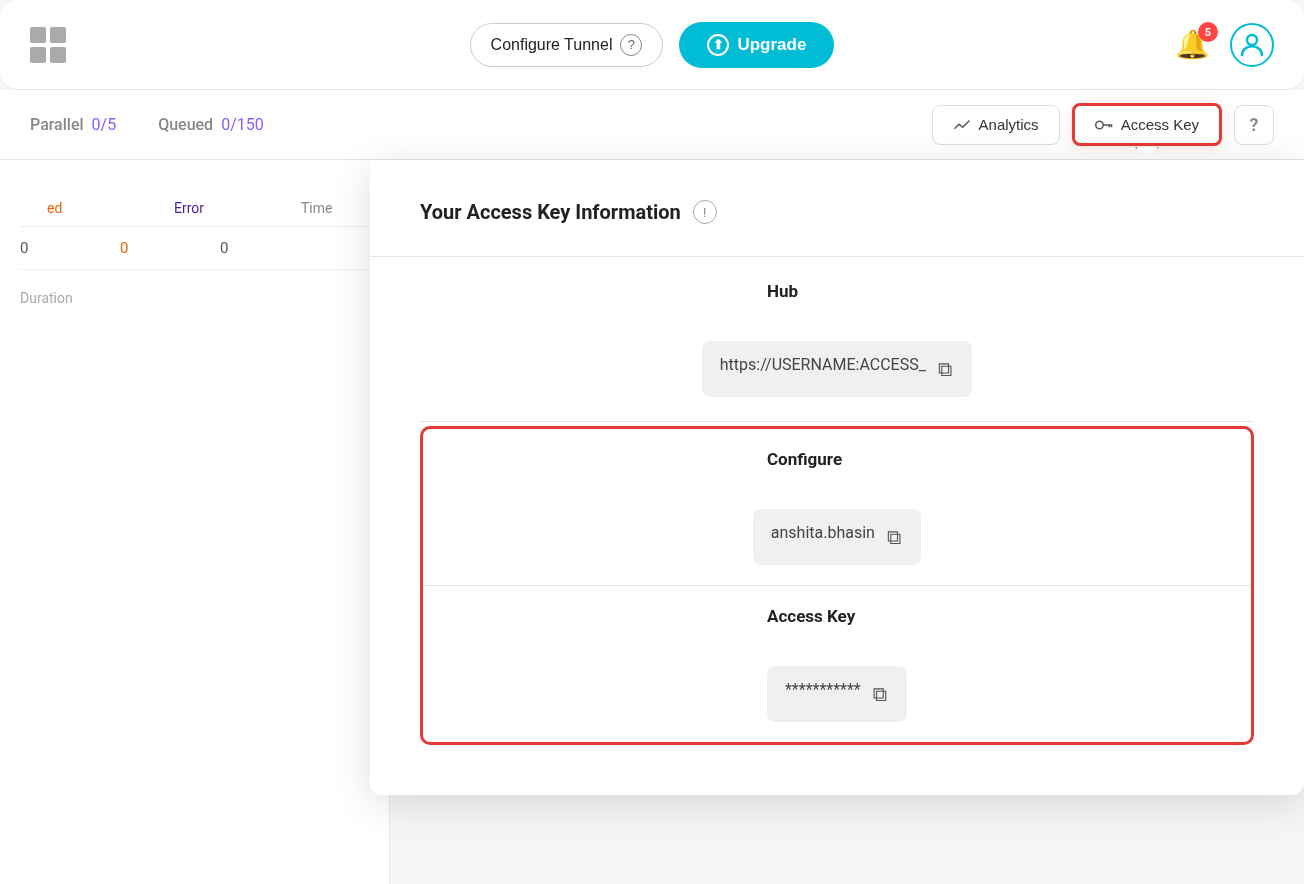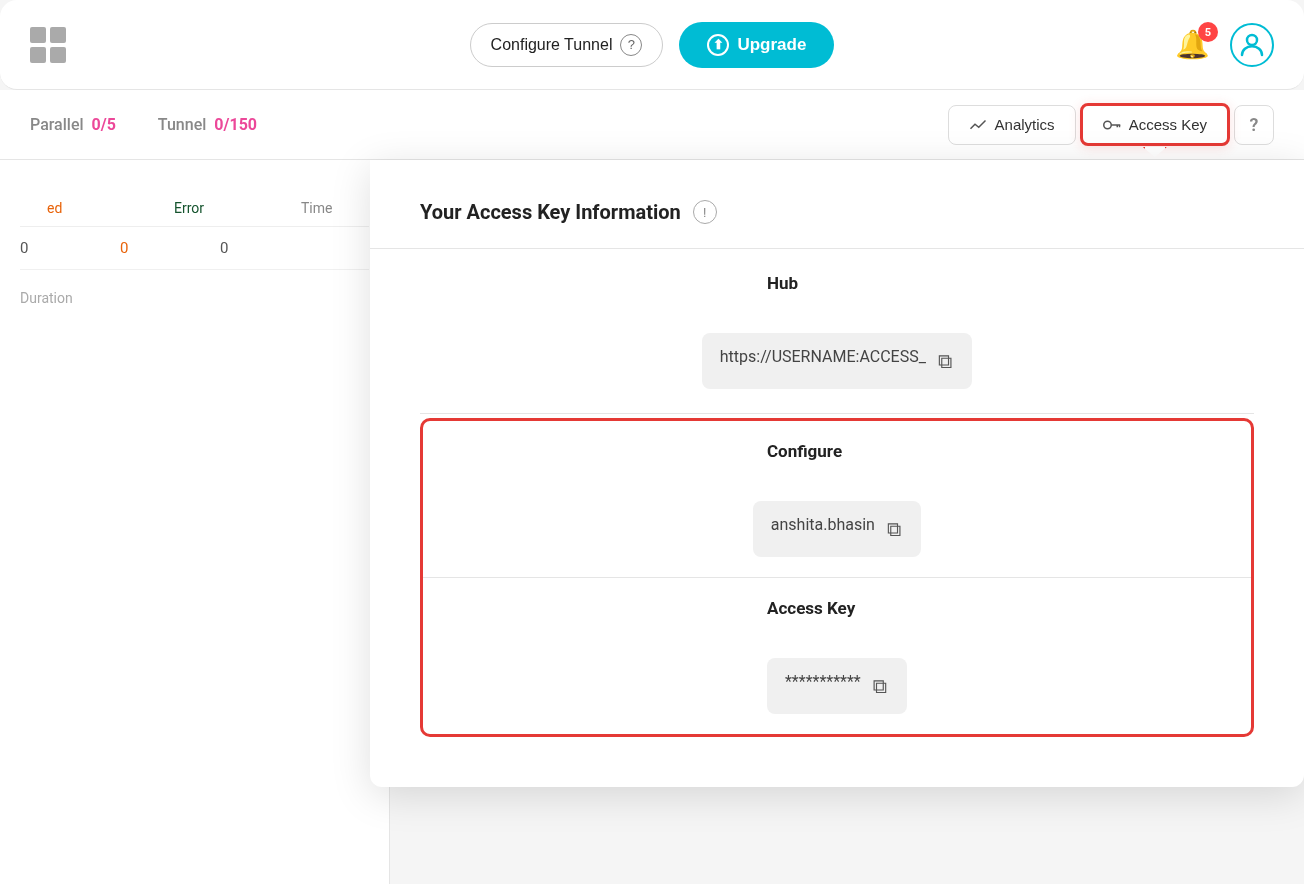--- a/index.html
+++ b/index.html
@@ -162,27 +162,27 @@
       display: flex;
       align-items: center;
       gap: 8px;
       font-size: 16px;
     }
     .stat-label {
       color: #888;
       font-weight: 500;
     }
     .stat-value {
-      color: #ec4899;
-      font-weight: 700;
+      color: #8b5cf6;
+      font-weight: 400;
     }
     .toolbar-buttons {
       display: flex;
       align-items: center;
-      gap: 4px;
+      gap: 12px;
       margin-left: auto;
     }
     .toolbar-btn {
       display: flex;
       align-items: center;
       gap: 8px;
       padding: 10px 20px;
       border: 1.5px solid #ddd;
       border-radius: 8px;
       background: #fff;
@@ -274,21 +274,21 @@
       border-radius: 0 0 12px 12px;
       box-shadow: 0 8px 40px rgba(0,0,0,0.13);
       padding: 40px 50px 50px 50px;
       z-index: 100;
     }
 
     .panel-title-row {
       display: flex;
       align-items: center;
       gap: 12px;
-      margin-bottom: 24px;
+      margin-bottom: 32px;
     }
     .panel-title {
       font-size: 20px;
       font-weight: 700;
       color: #222;
     }
     .info-icon {
       width: 24px;
       height: 24px;
       border: 1.5px solid #aaa;
@@ -405,21 +405,21 @@
   </div>
 </div>
 
 <div class="toolbar">
   <div class="toolbar-stats">
     <div class="stat-item">
       <span class="stat-label">Parallel</span>
       <span class="stat-value">0/5</span>
     </div>
     <div class="stat-item">
-      <span class="stat-label">Tunnel</span>
+      <span class="stat-label">Queued</span>
       <span class="stat-value">0/150</span>
     </div>
   </div>
 
   <div class="toolbar-buttons">
     <button class="toolbar-btn">
       <svg width="18" height="18" viewBox="0 0 24 24" fill="none" stroke="#555" stroke-width="2">
         <polyline points="2,17 8,11 13,15 22,6"></polyline>
       </svg>
       <span>Analytics</span>
@@ -438,21 +438,21 @@
     </div>
   </div>
 </div>
 
 <div class="main-content">
 
   <div class="left-panel">
     <div class="table-header-row">
 
       <span class="col-label" style="color:#e8630a; min-width:80px">ed</span>
-      <span class="col-label" style="color:#14532d; min-width:80px">Error</span>
+      <span class="col-label" style="color:#4c1d95; min-width:80px">Error</span>
       <span class="col-label" style="min-width:80px">Time</span>
     </div>
     <div class="table-data-row">
       <span style="min-width:80px; font-size:15px; color:#555">0</span>
       <span class="error-text" style="min-width:80px">0</span>
       <span style="min-width:80px; font-size:15px; color:#555">0</span>
     </div>
     <div class="duration-row">
       <span class="duration-label">Duration</span>
     </div>

